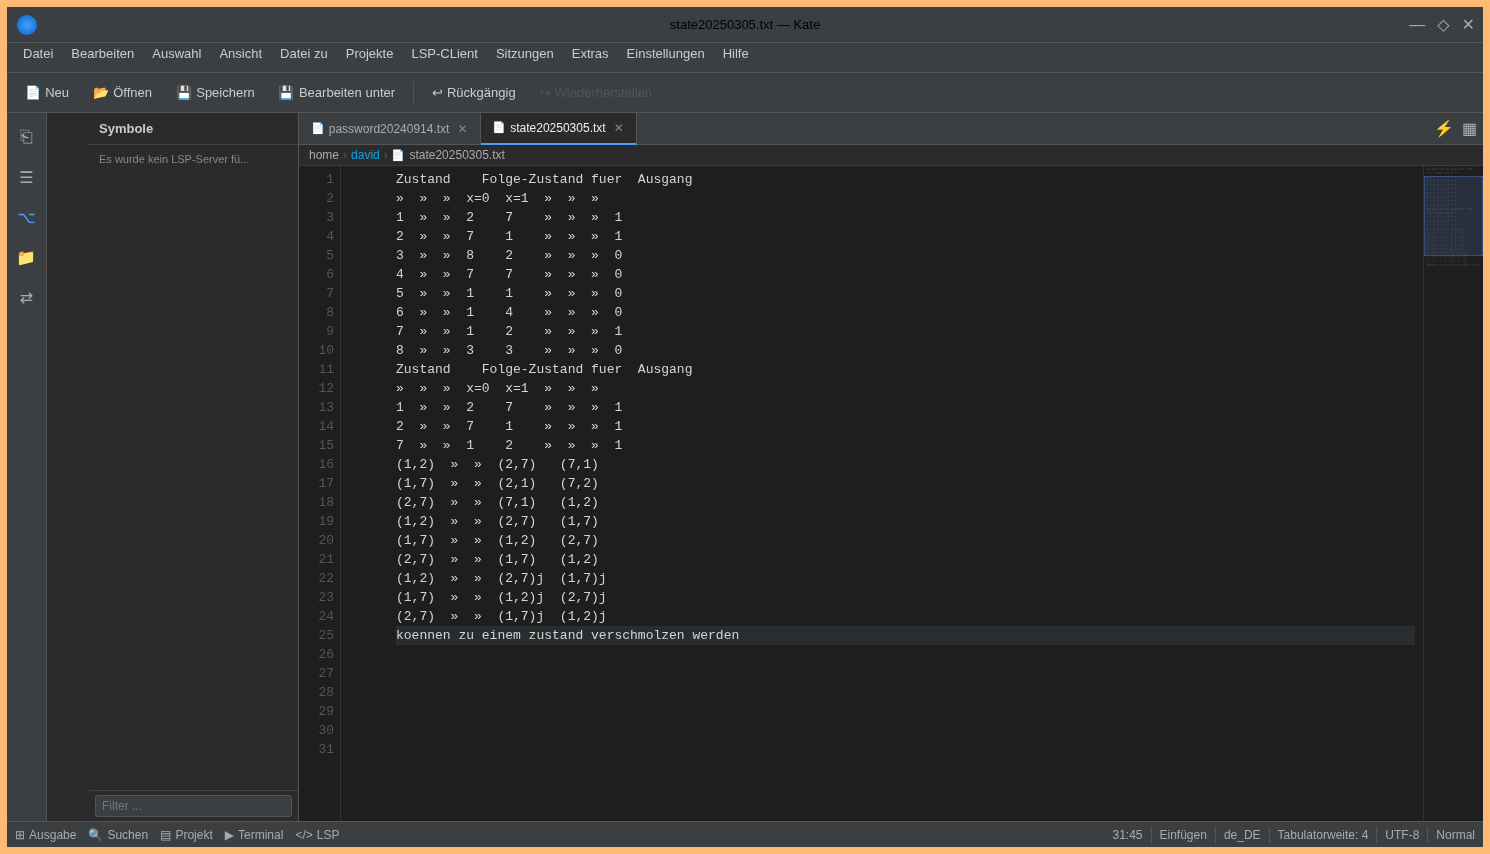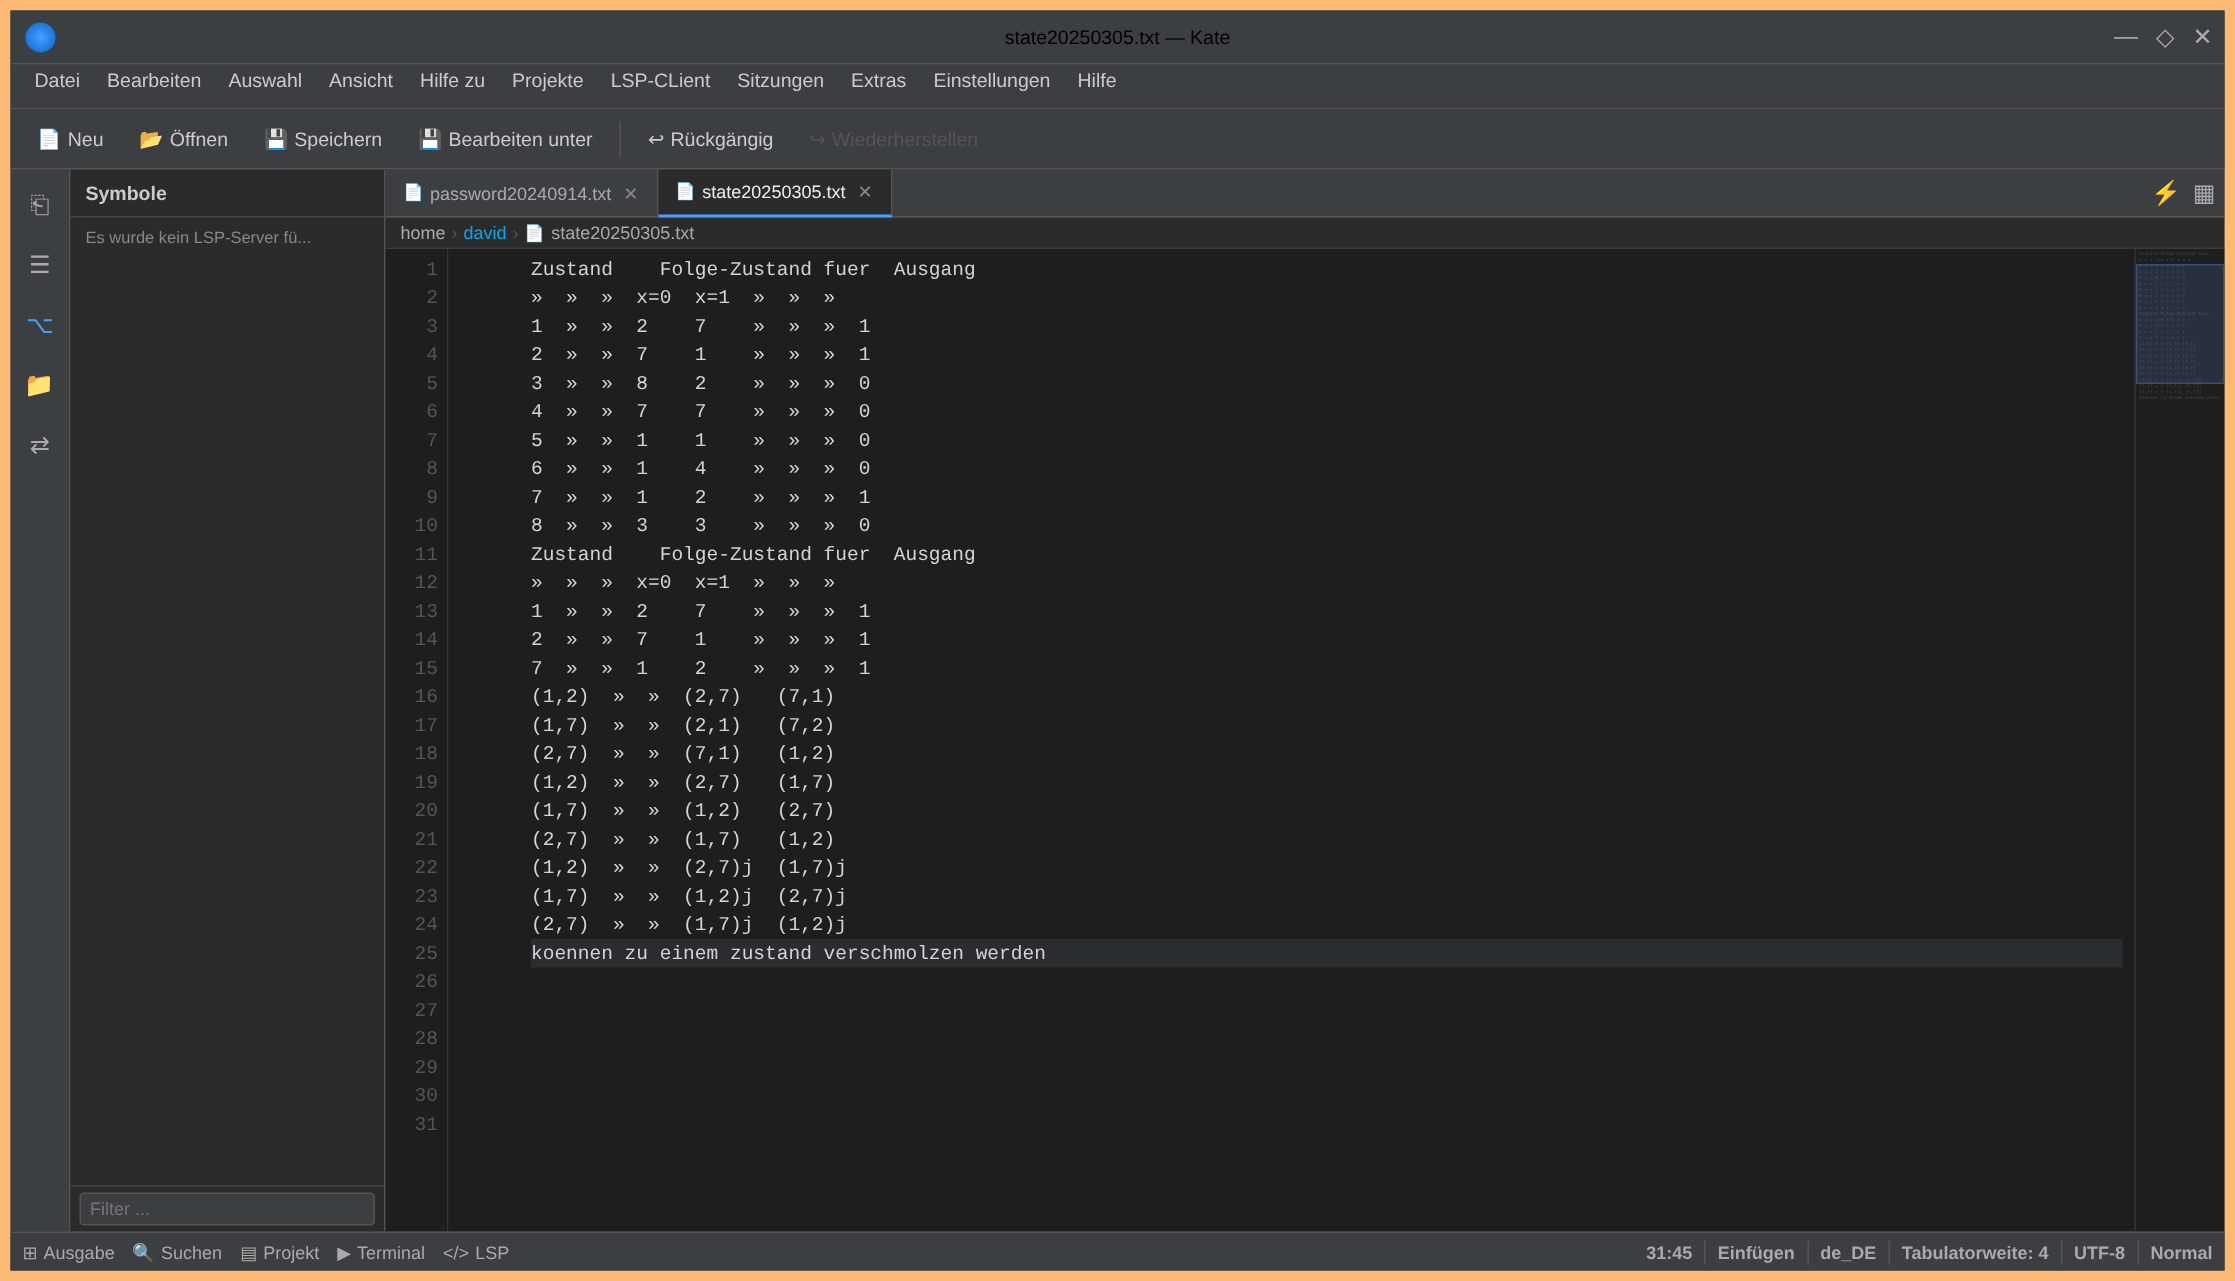--- a/index.html
+++ b/index.html
@@ -115,20 +115,21 @@
       font-size: 16px;
     }
     .sidebar-icon.active { color: #4a9eff; }
     
     #side-panel {
       width: 210px;
       background: #2b2b2b;
       border-right: 1px solid #555;
       display: flex;
       flex-direction: column;
+      margin-left: 42px;
     }
     #side-panel-title {
       padding: 8px 10px;
       color: #ccc;
       font-size: 13px;
       font-weight: bold;
       border-bottom: 1px solid #444;
     }
     #side-panel-msg {
       padding: 8px 10px;
@@ -294,21 +295,20 @@
     .status-separator {
       width: 1px;
       height: 16px;
       background: #555;
     }
     .status-right {
       margin-left: auto;
       display: flex;
       align-items: center;
       gap: 8px;
-      font-weight: bold;
     }
     .code-line { display: block; margin-left: 47px; }
   </style>
 </head>
 <body>
 
 <div id="window">
 
   <div id="titlebar">
     <span id="app-icon" style="position:absolute;left:10px;width:20px;height:20px;background:radial-gradient(circle,#4a9eff,#0066cc);border-radius:50%;"></span>
@@ -318,21 +318,21 @@
       <span>◇</span>
       <span>✕</span>
     </div>
   </div>
 
   <div id="menubar">
       <span class="menu-item">Datei</span>
       <span class="menu-item">Bearbeiten</span>
       <span class="menu-item">Auswahl</span>
       <span class="menu-item">Ansicht</span>
-      <span class="menu-item">Hilfe zu</span>
+      <span class="menu-item">Datei zu</span>
       <span class="menu-item">Projekte</span>
       <span class="menu-item">LSP-CLient</span>
       <span class="menu-item">Sitzungen</span>
       <span class="menu-item">Extras</span>
       <span class="menu-item">Einstellungen</span>
       <span class="menu-item">Hilfe</span>
     </div>
 
   <div id="toolbar">
     <button class="toolbar-btn">

